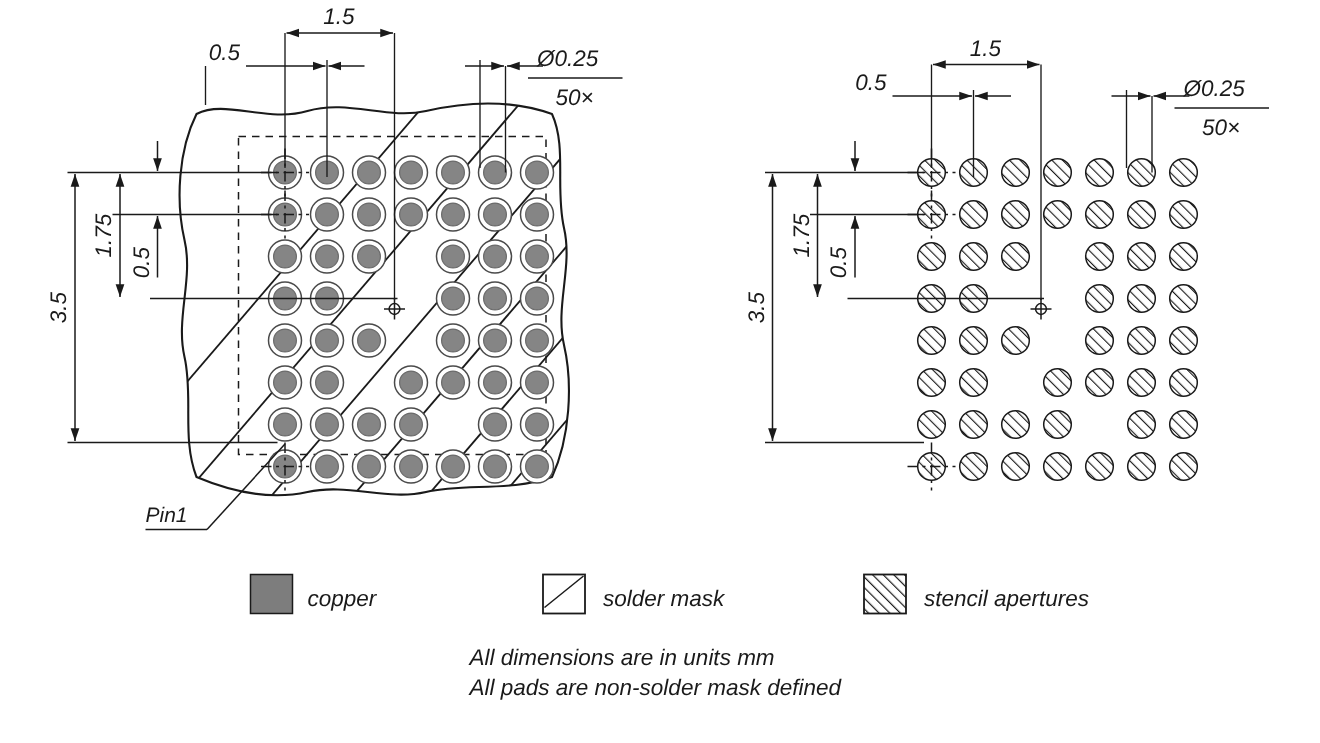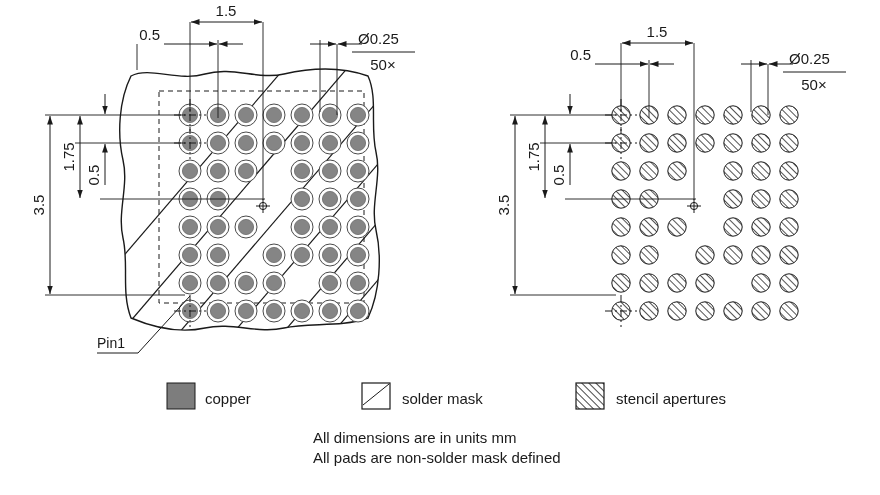--- a/index.html
+++ b/index.html
@@ -2,21 +2,21 @@
 <html><head>
 <meta charset="utf-8">
 <title>BGA Land Pattern Drawing</title>
 <style>
   html,body{margin:0;padding:0;background:#ffffff;}
   body{
     width:880px;height:495px;overflow:hidden;position:relative;
     font-family:"Liberation Sans","DejaVu Sans",sans-serif;
     color:#000;
   }
-  #stage{position:absolute;left:0;top:0;width:880px;height:495px;}
+  #stage{position:absolute;left:0;top:0;width:880px;height:495px;font-style:italic;}
   svg{display:block;}
   text{font-family:"Liberation Sans","DejaVu Sans",sans-serif;fill:#1a1a1a;}
   .dimtext{font-size:15px;}
   .legendtext{font-size:15px;}
   .notetext{font-size:15px;}
   .pintext{font-size:14px;}
   .ln{stroke:#1a1a1a;fill:none;}
   .thin{stroke-width:1;}
   .med{stroke-width:1.2;}
   .thick{stroke-width:1.4;}

